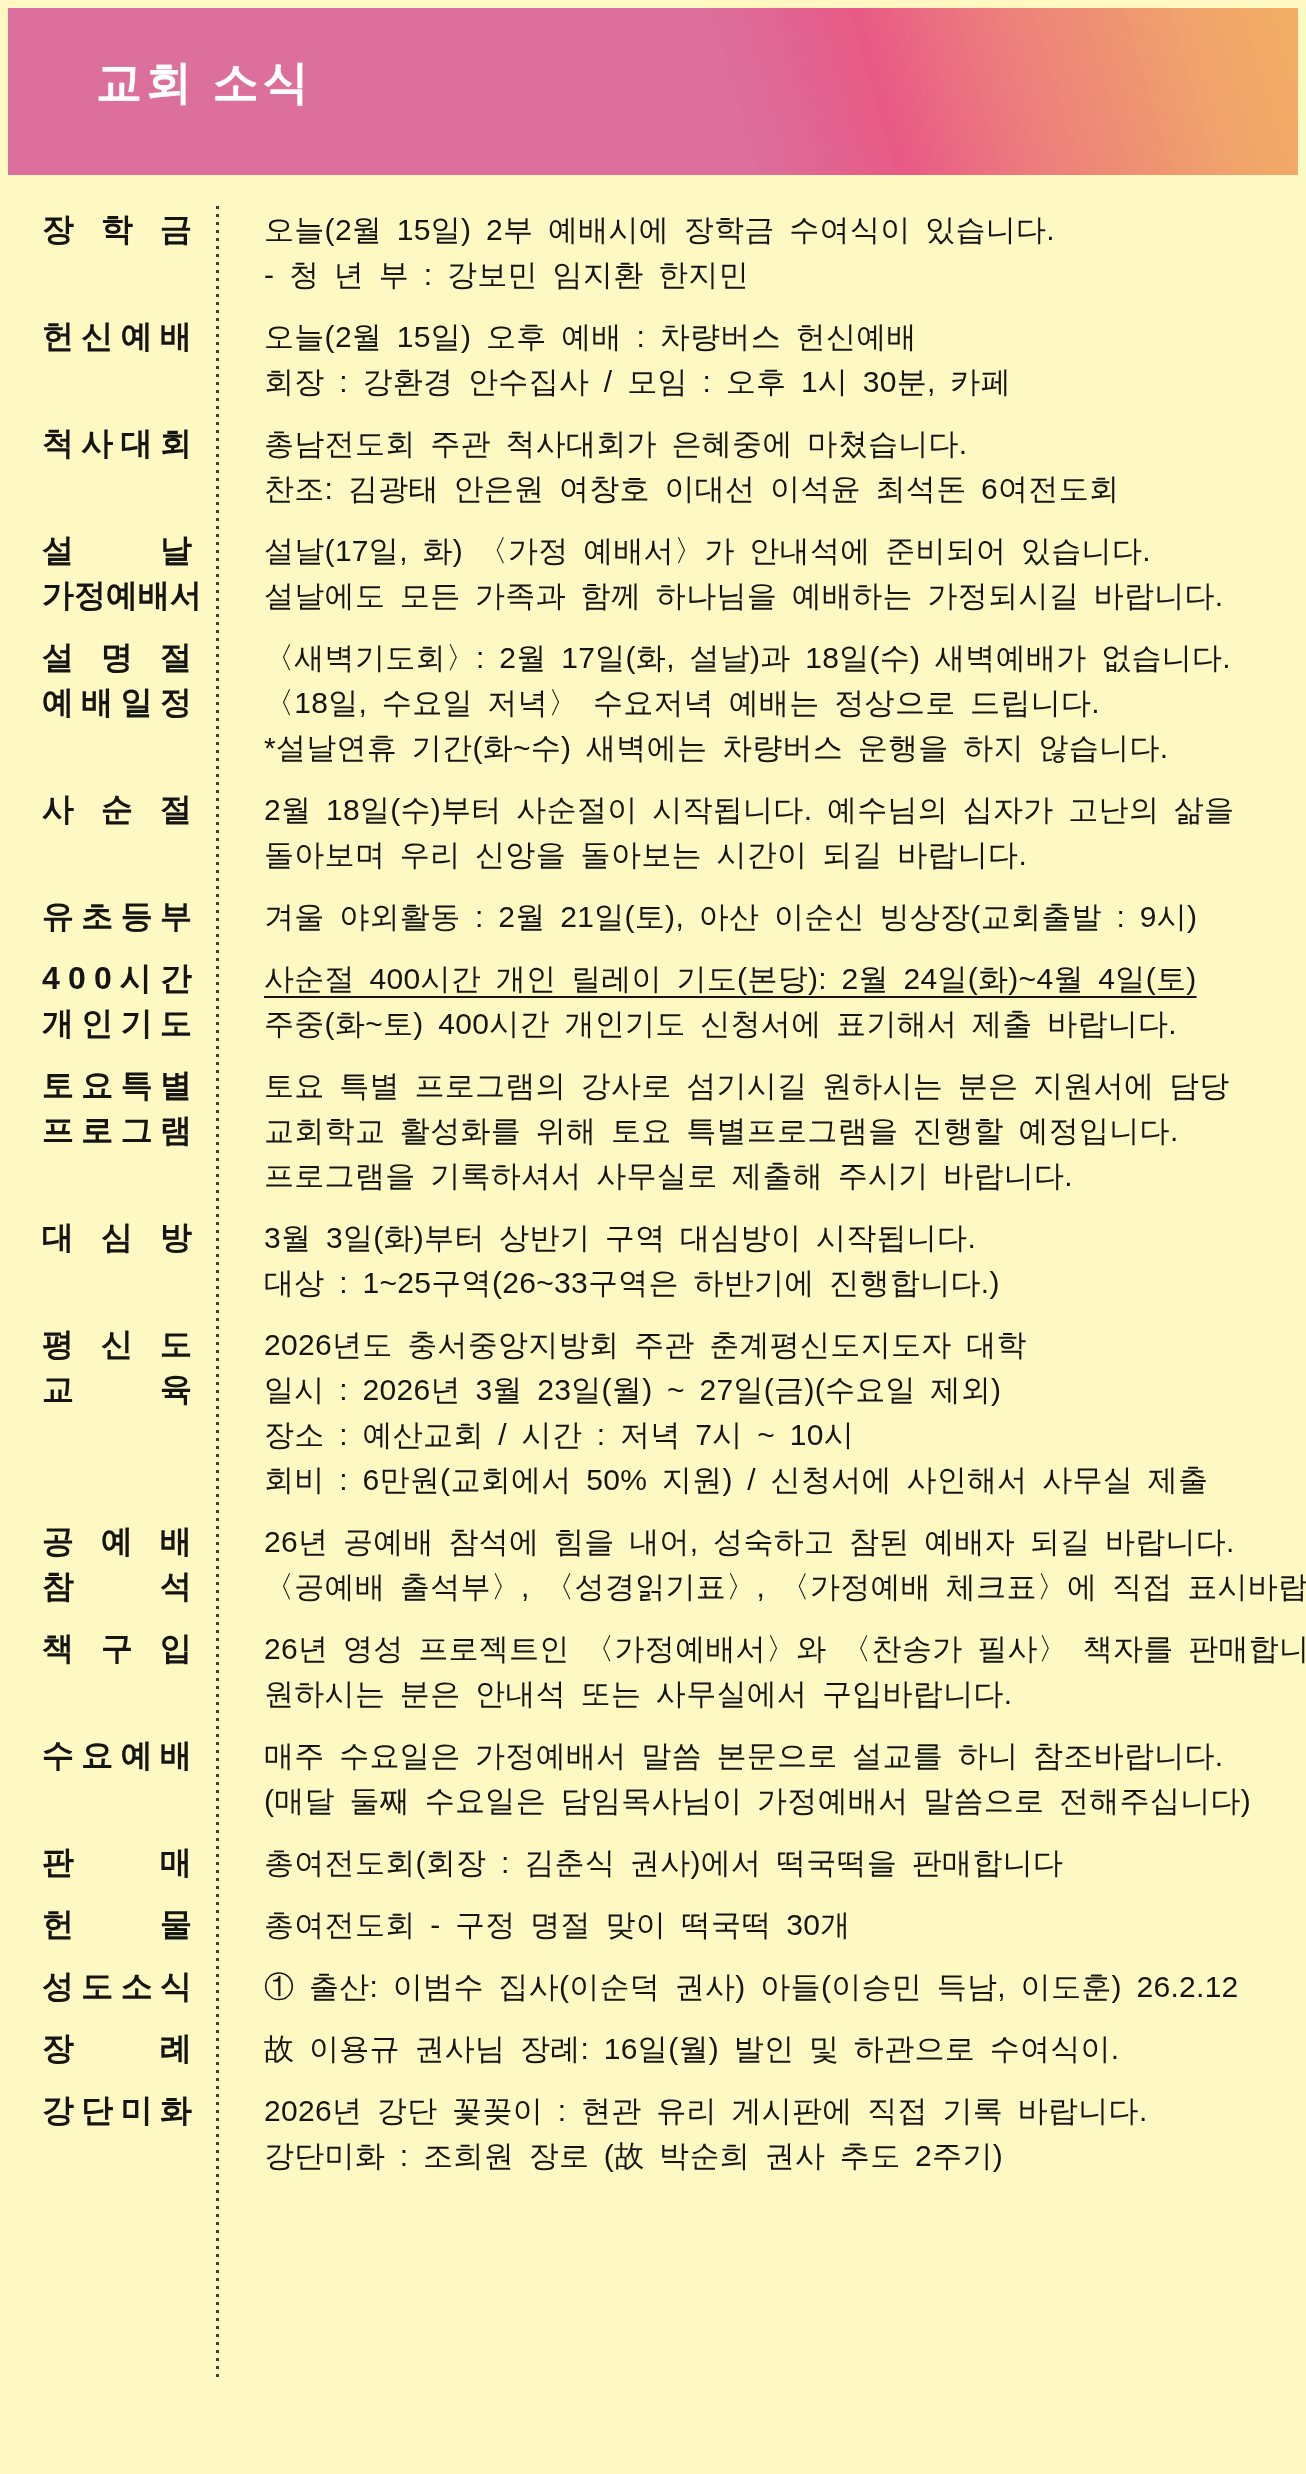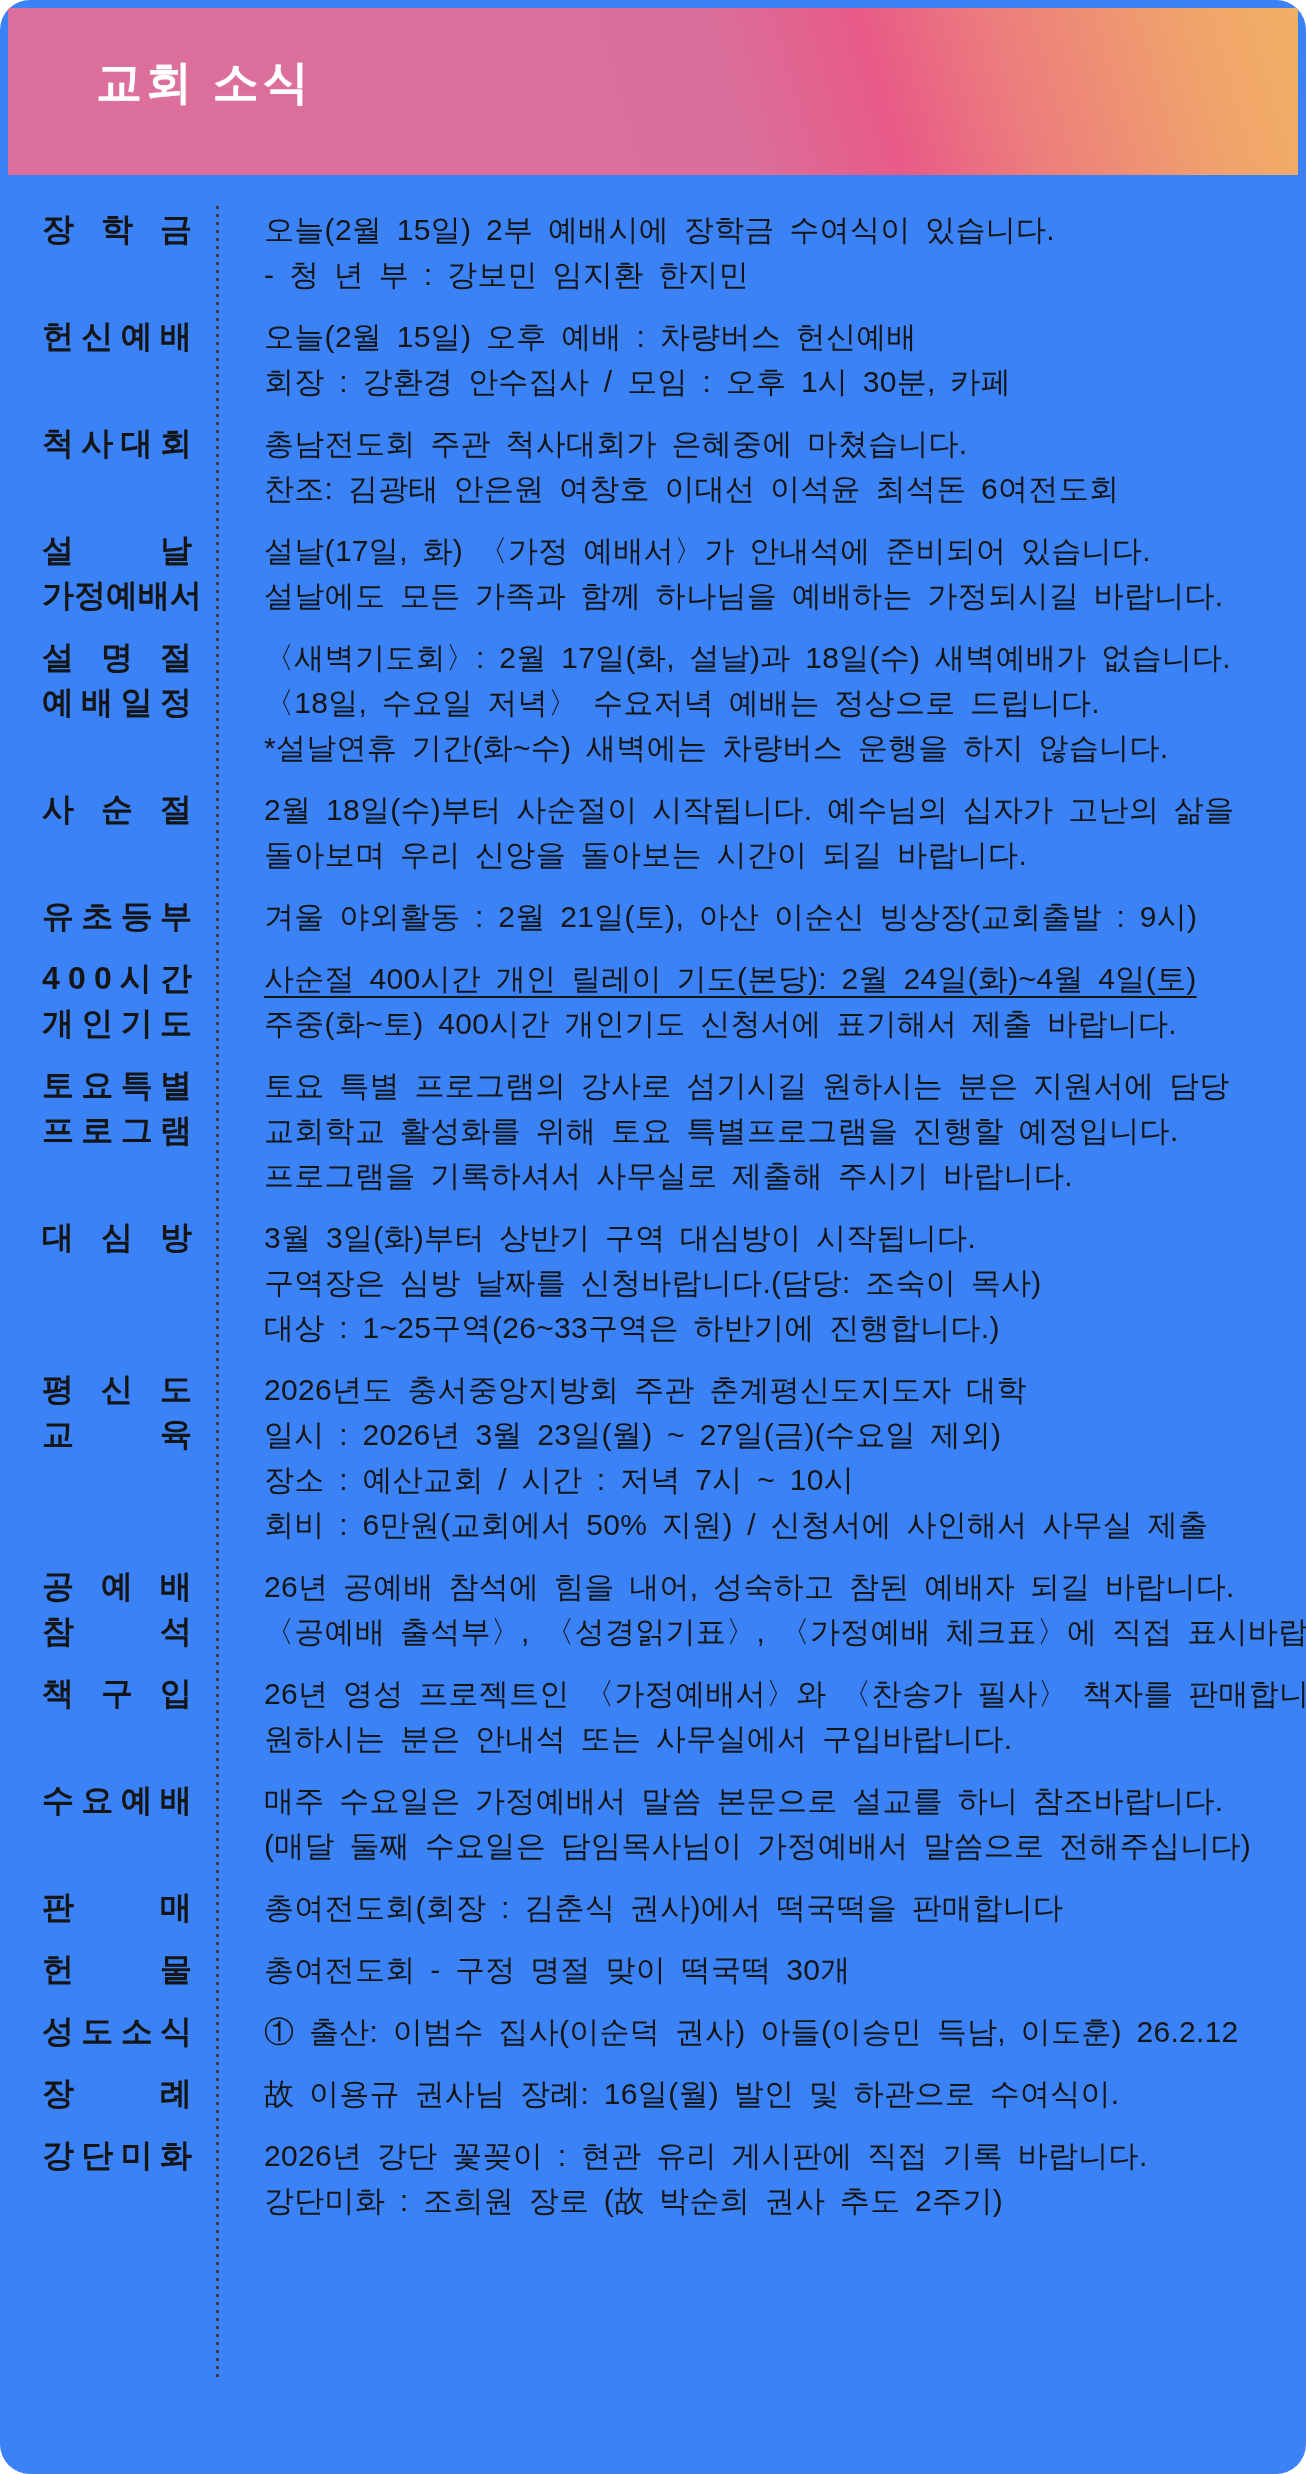--- a/index.html
+++ b/index.html
@@ -6,22 +6,21 @@
   body {
     width: 1306px; height: 2474px;
     background: #ffffff;
     font-family: "Liberation Sans", sans-serif;
     color: #151515;
   }
   #page {
     position: relative;
     width: 1306px; height: 2474px;
     overflow: hidden;
-    background: #3b82f6;
-    border-radius: 30px;
+    background: #fef9c3;
   }
 
   
   .banner {
     position: absolute;
     left: 8px; top: 8px;
     width: 1290px; height: 167px;
     background: linear-gradient(74deg,
       #dc6f9b 0%, #db6e9a 56%,
       #e85a87 67%, #ec7a7e 76%,
@@ -255,21 +254,20 @@
       <div class="section-row">
         <div class="label-col">
           <div class="label-line">
             <span>대</span>
             <span>심</span>
             <span>방</span>
           </div>
         </div>
         <div class="content-col">
           <div class="content-line">3월 3일(화)부터 상반기 구역 대심방이 시작됩니다.</div>
-          <div class="content-line">구역장은 심방 날짜를 신청바랍니다.(담당: 조숙이 목사)</div>
           <div class="content-line">대상 : 1~25구역(26~33구역은 하반기에 진행합니다.)</div>
         </div>
       </div>
       <div class="section-row">
         <div class="label-col">
           <div class="label-line">
             <span>평</span>
             <span>신</span>
             <span>도</span>
           </div>

